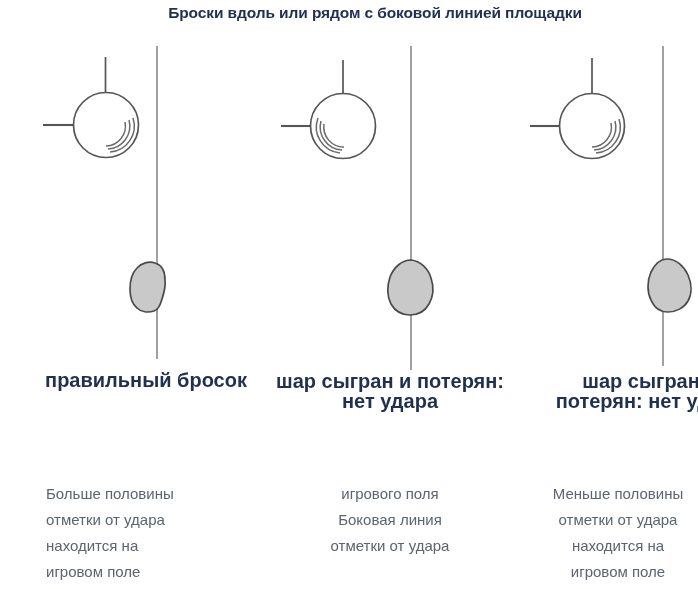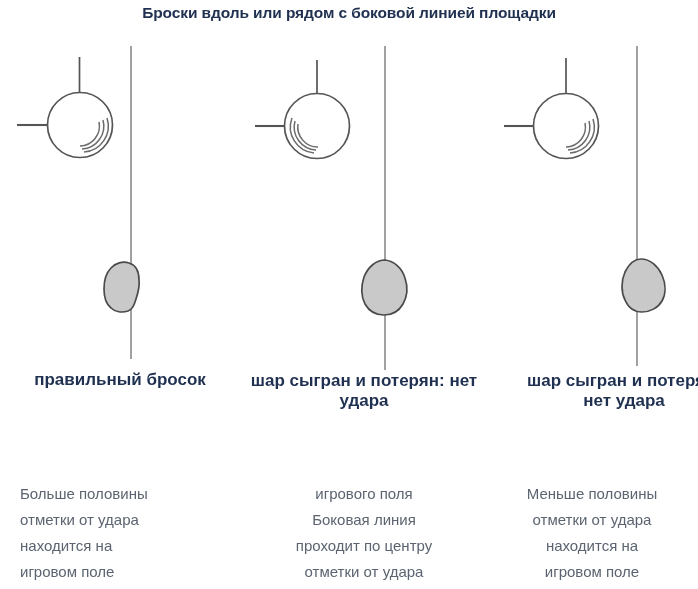--- a/index.html
+++ b/index.html
@@ -14,20 +14,21 @@
     position: relative;
     overflow: hidden;
     font-family: "Liberation Sans", "DejaVu Sans", sans-serif;
     -webkit-font-smoothing: antialiased;
   }
 
   .page {
     position: relative;
     width: 644px;
     height: 589px;
+    margin-left: 26px;
   }
 
   
   .title {
     position: absolute;
     left: 0;
     top: 4px;
     width: 698px;
     text-align: center;
     font-size: 15.5px;
@@ -61,21 +62,21 @@
     left: 0;
     top: 44px;
   }
 
   
   .caption {
     position: absolute;
     left: 0;
     width: 100%;
     text-align: center;
-    font-size: 17px;
+    font-size: 20px;
     font-weight: bold;
     color: #1f3050;
     line-height: 20px;
   }
   .col-1 .caption { top: 370px; }
   .col-2 .caption { top: 371px; }
   .col-3 .caption { top: 371px; }
 
   
   .col-1 .caption { padding-right: 70px; }
@@ -180,21 +181,20 @@
 
       <div class="caption">
         <span class="ln">шар сыгран</span>
         <span class="ln">и потерян:</span>
         <span class="ln">нет удара</span>
       </div>
 
       <div class="body-text">
         <span class="ln">игрового поля</span>
         <span class="ln">Боковая линия</span>
-        <span class="ln">проходит по центру</span>
         <span class="ln">отметки от удара</span>
       </div>
     </div>
 
     <div class="column col-3">
 
       <svg class="diagram" width="216" height="330" viewBox="0 0 216 330">
         <line x1="155" y1="2" x2="155" y2="322" stroke="#8a8a8a" stroke-width="1.6"></line>
 
         <g>

